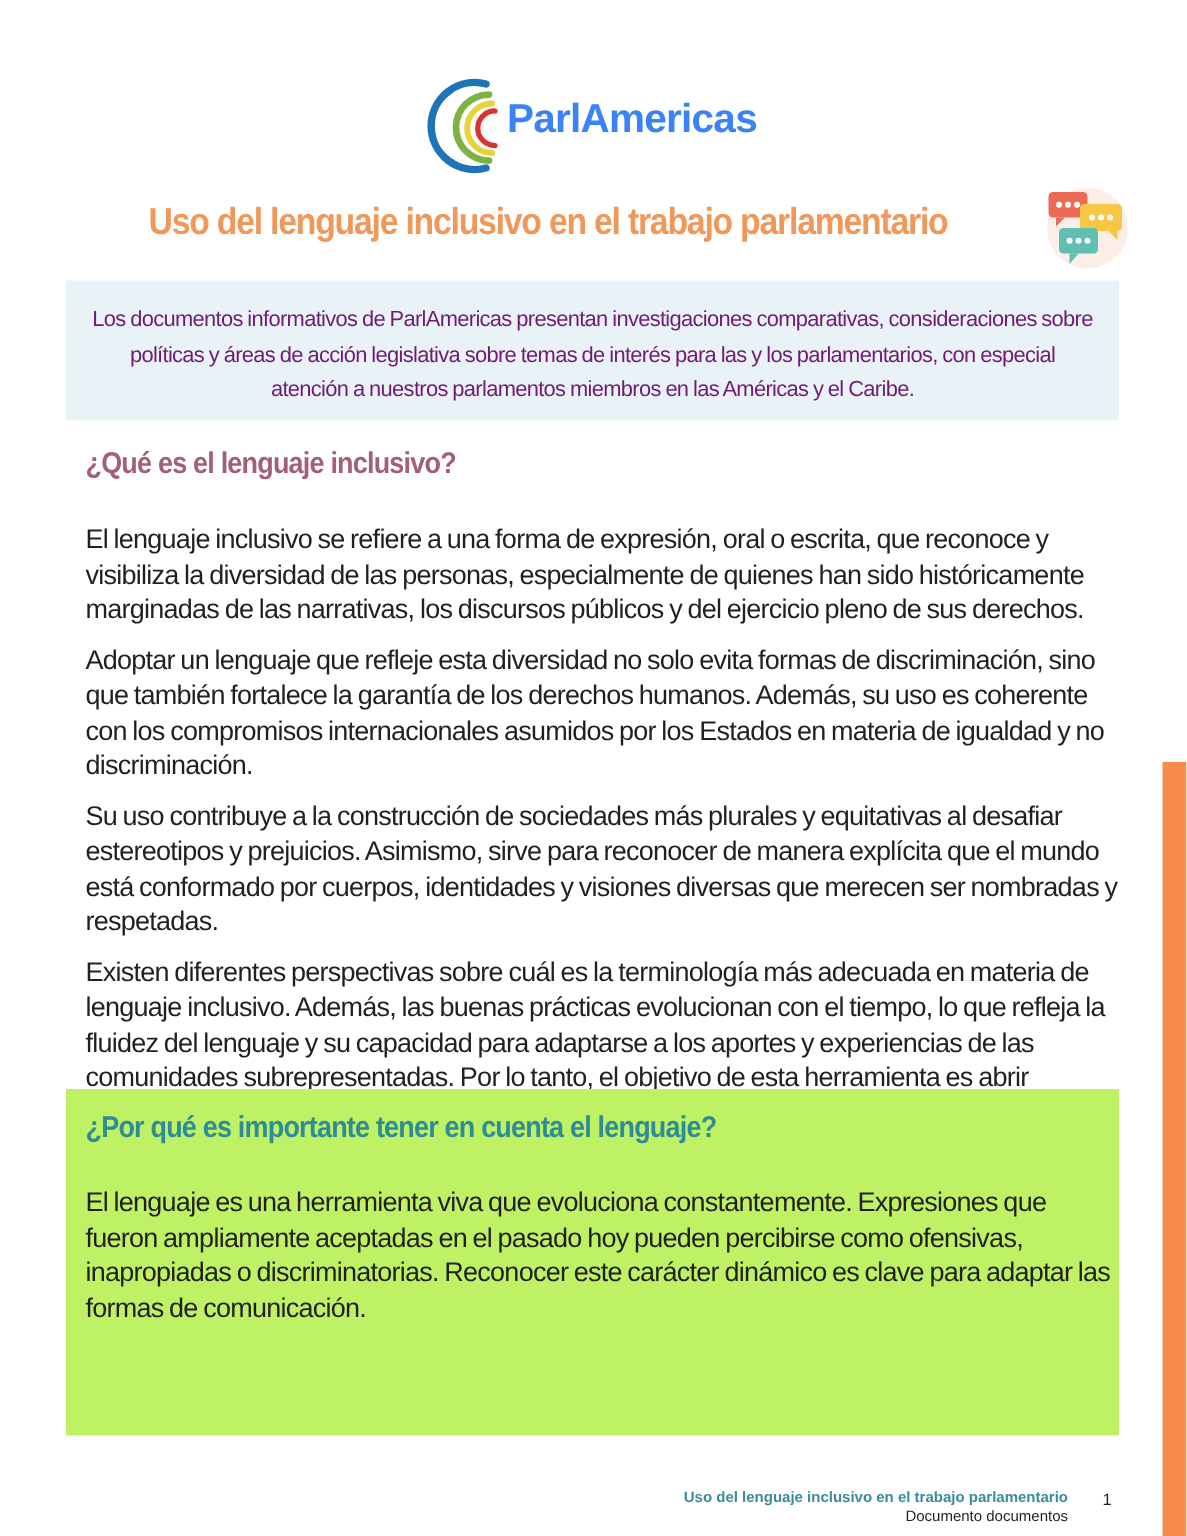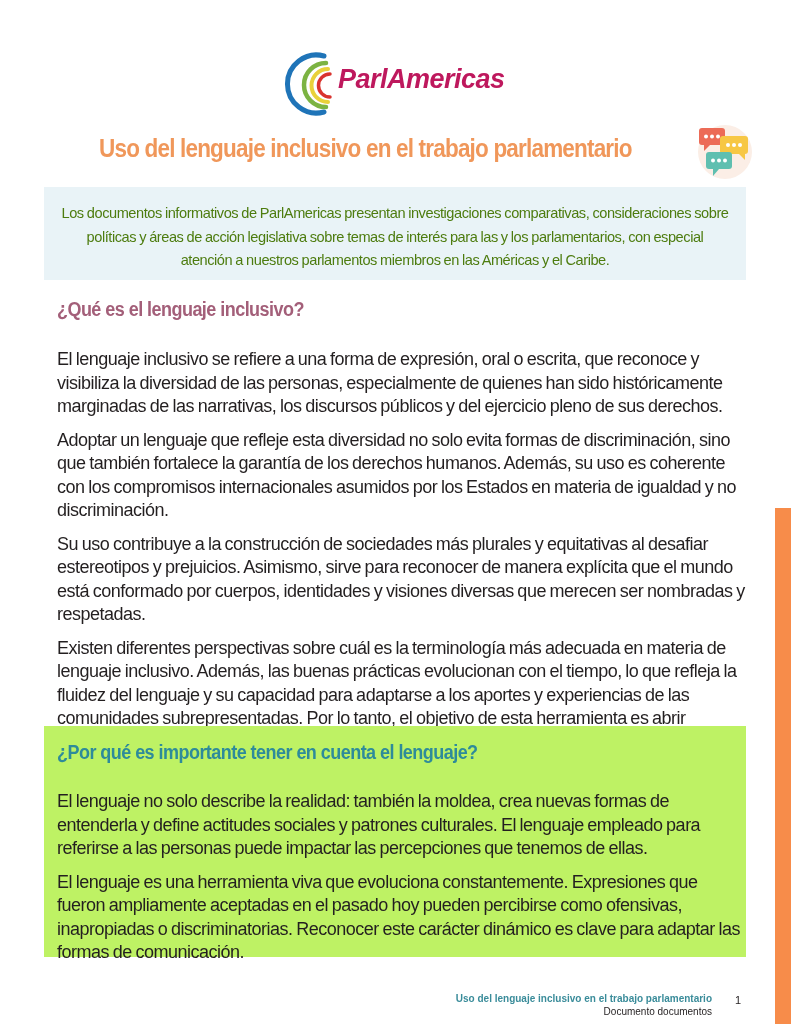--- a/index.html
+++ b/index.html
@@ -25,24 +25,23 @@
       position: absolute;
       left: 0;
       top: 0;
     }
     .logo-text {
       position: absolute;
       left: 54px;
       top: 14px;
       font-family: "Liberation Sans", sans-serif;
       font-weight: bold;
-      font-style: italic;
       font-size: 27px;
       letter-spacing: -0.5px;
-      color: #be185d;
+      color: #3b82f6;
       white-space: nowrap;
     }
     .title-row {
       position: absolute;
       left: 0;
       top: 124px;
       width: 791px;
       height: 56px;
     }
     .doc-title {
@@ -72,21 +71,21 @@
       width: 702px;
       height: 93px;
       background: #e9f3f7;
       padding: 15px 16px 0 16px;
     }
     .intro-box p {
       font-family: "Liberation Sans", sans-serif;
       font-size: 14.6px;
       line-height: 23.5px;
       text-align: center;
-      color: #4d7c0f;
+      color: #701a75;
       letter-spacing: -0.45px;
       word-spacing: -0.5px;
     }
     .section1-heading {
       position: absolute;
       left: 57px;
       top: 298px;
       font-family: "Liberation Sans", sans-serif;
       font-weight: bold;
       font-size: 20px;
@@ -222,21 +221,20 @@
 <div class="section1-body">
   <p class="para">El lenguaje inclusivo se refiere a una forma de expresión, oral o escrita, que reconoce y visibiliza la diversidad de las personas, especialmente de quienes han sido históricamente marginadas de las narrativas, los discursos públicos y del ejercicio pleno de sus derechos.</p>
   <p class="para">Adoptar un lenguaje que refleje esta diversidad no solo evita formas de discriminación, sino que también fortalece la garantía de los derechos humanos. Además, su uso es coherente con los compromisos internacionales asumidos por los Estados en materia de igualdad y no discriminación.</p>
   <p class="para">Su uso contribuye a la construcción de sociedades más plurales y equitativas al desafiar estereotipos y prejuicios. Asimismo, sirve para reconocer de manera explícita que el mundo está conformado por cuerpos, identidades y visiones diversas que merecen ser nombradas y respetadas.</p>
   <p class="para">Existen diferentes perspectivas sobre cuál es la terminología más adecuada en materia de lenguaje inclusivo. Además, las buenas prácticas evolucionan con el tiempo, lo que refleja la fluidez del lenguaje y su capacidad para adaptarse a los aportes y experiencias de las comunidades subrepresentadas. Por lo tanto, el objetivo de esta herramienta es abrir posibilidades de expresión que hagan visibles a todas las personas, sin imponer un modelo único.</p>
 </div>
 
 <div class="section2-box" style="background: #bef264;">
   <h2 class="section2-heading" style="color: rgb(46, 139, 154);">¿Por qué es importante tener en cuenta el lenguaje?</h2>
   <div class="section2-body">
-    <p class="para">El lenguaje no solo describe la realidad: también la moldea, crea nuevas formas de entenderla y define actitudes sociales y patrones culturales. El lenguaje empleado para referirse a las personas puede impactar las percepciones que tenemos de ellas.</p>
     <p class="para">El lenguaje es una herramienta viva que evoluciona constantemente. Expresiones que fueron ampliamente aceptadas en el pasado hoy pueden percibirse como ofensivas, inapropiadas o discriminatorias. Reconocer este carácter dinámico es clave para adaptar las formas de comunicación.</p>
   </div>
 </div>
 
 <div class="footer">
   <div class="footer-title">Uso del lenguaje inclusivo en el trabajo parlamentario</div>
   <div class="footer-sub">Documento documentos</div>
 </div>
 <div class="page-number">1</div>
 

